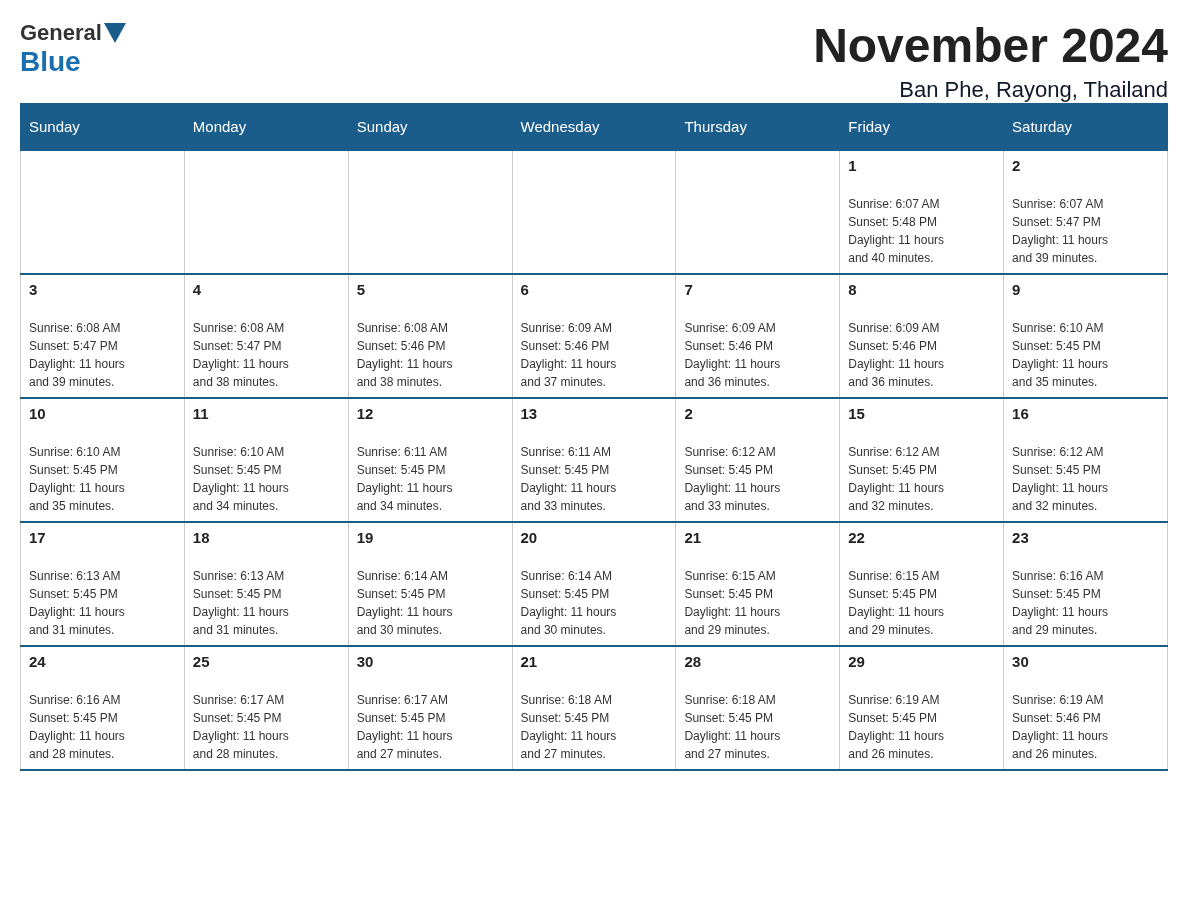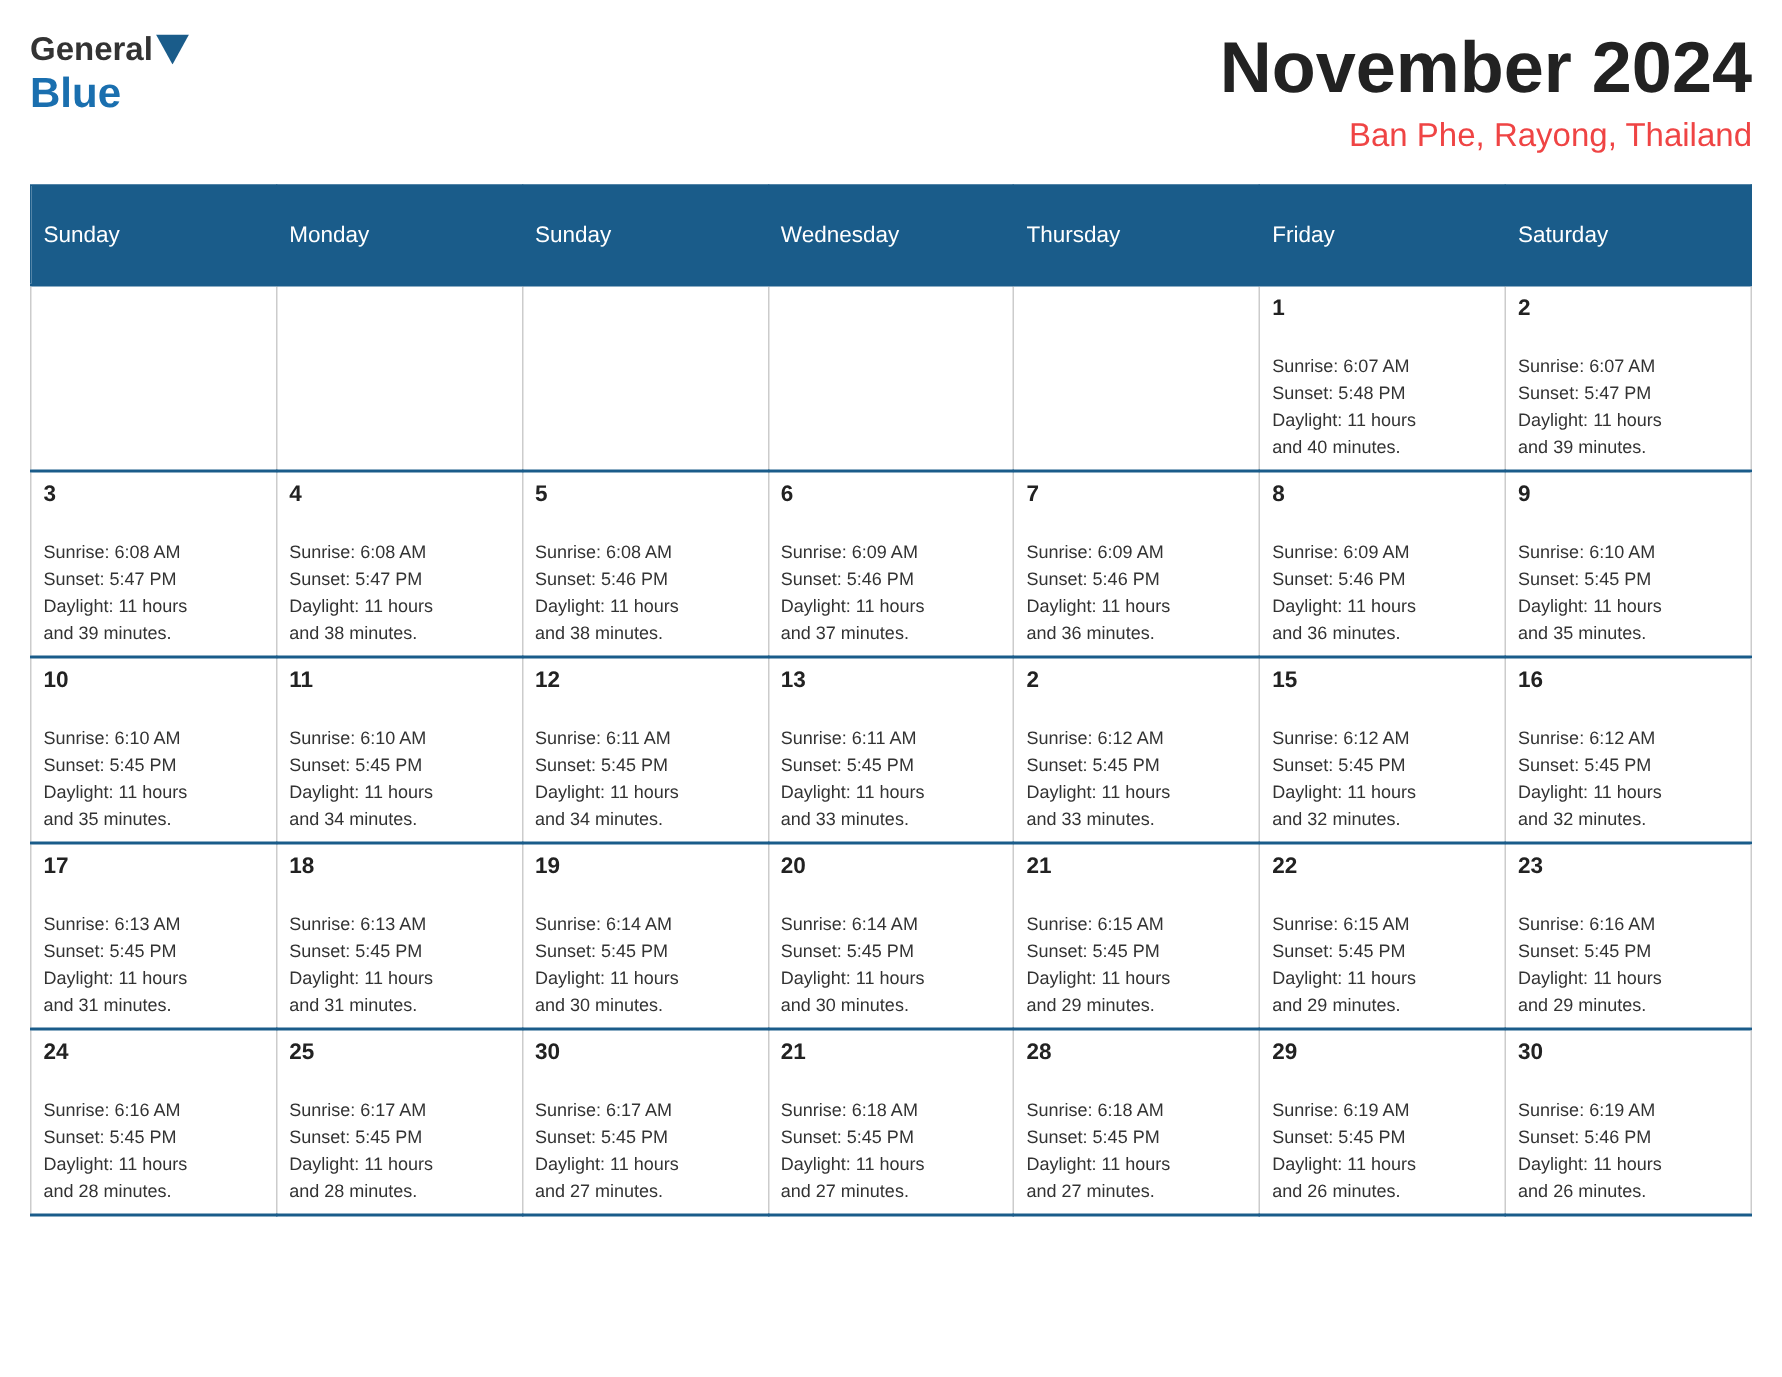--- a/index.html
+++ b/index.html
@@ -7,21 +7,20 @@
       font-family: Arial, sans-serif;
       background: #fff;
       padding: 20px;
       width: 1188px;
       min-height: 918px;
     }
     .header {
       display: flex;
       justify-content: space-between;
       align-items: flex-start;
-      margin-bottom: 20px;
     }
     .logo {
       display: flex;
       flex-direction: column;
       align-items: flex-start;
     }
     .logo-general {
       font-size: 22px;
       font-weight: bold;
       color: #333;
@@ -38,32 +37,32 @@
       text-align: right;
     }
     .month-title {
       font-size: 48px;
       font-weight: bold;
       color: #222;
       line-height: 1.1;
     }
     .location {
       font-size: 22px;
-      color: #ef4444;
+      color: #0f172a;
       margin-top: 4px;
     }
     table {
       width: 100%;
       border-collapse: collapse;
       table-layout: fixed;
     }
     th {
       background-color: #1a5c8a;
       color: #fff;
-      padding: 24px 8px;
+      padding: 14px 8px;
       font-size: 15px;
       font-weight: normal;
       text-align: left;
       border: 1px solid #1a5c8a;
     }
     td {
       vertical-align: top;
       padding: 6px 8px;
       border: 1px solid #ccc;
       font-size: 12.5px;

